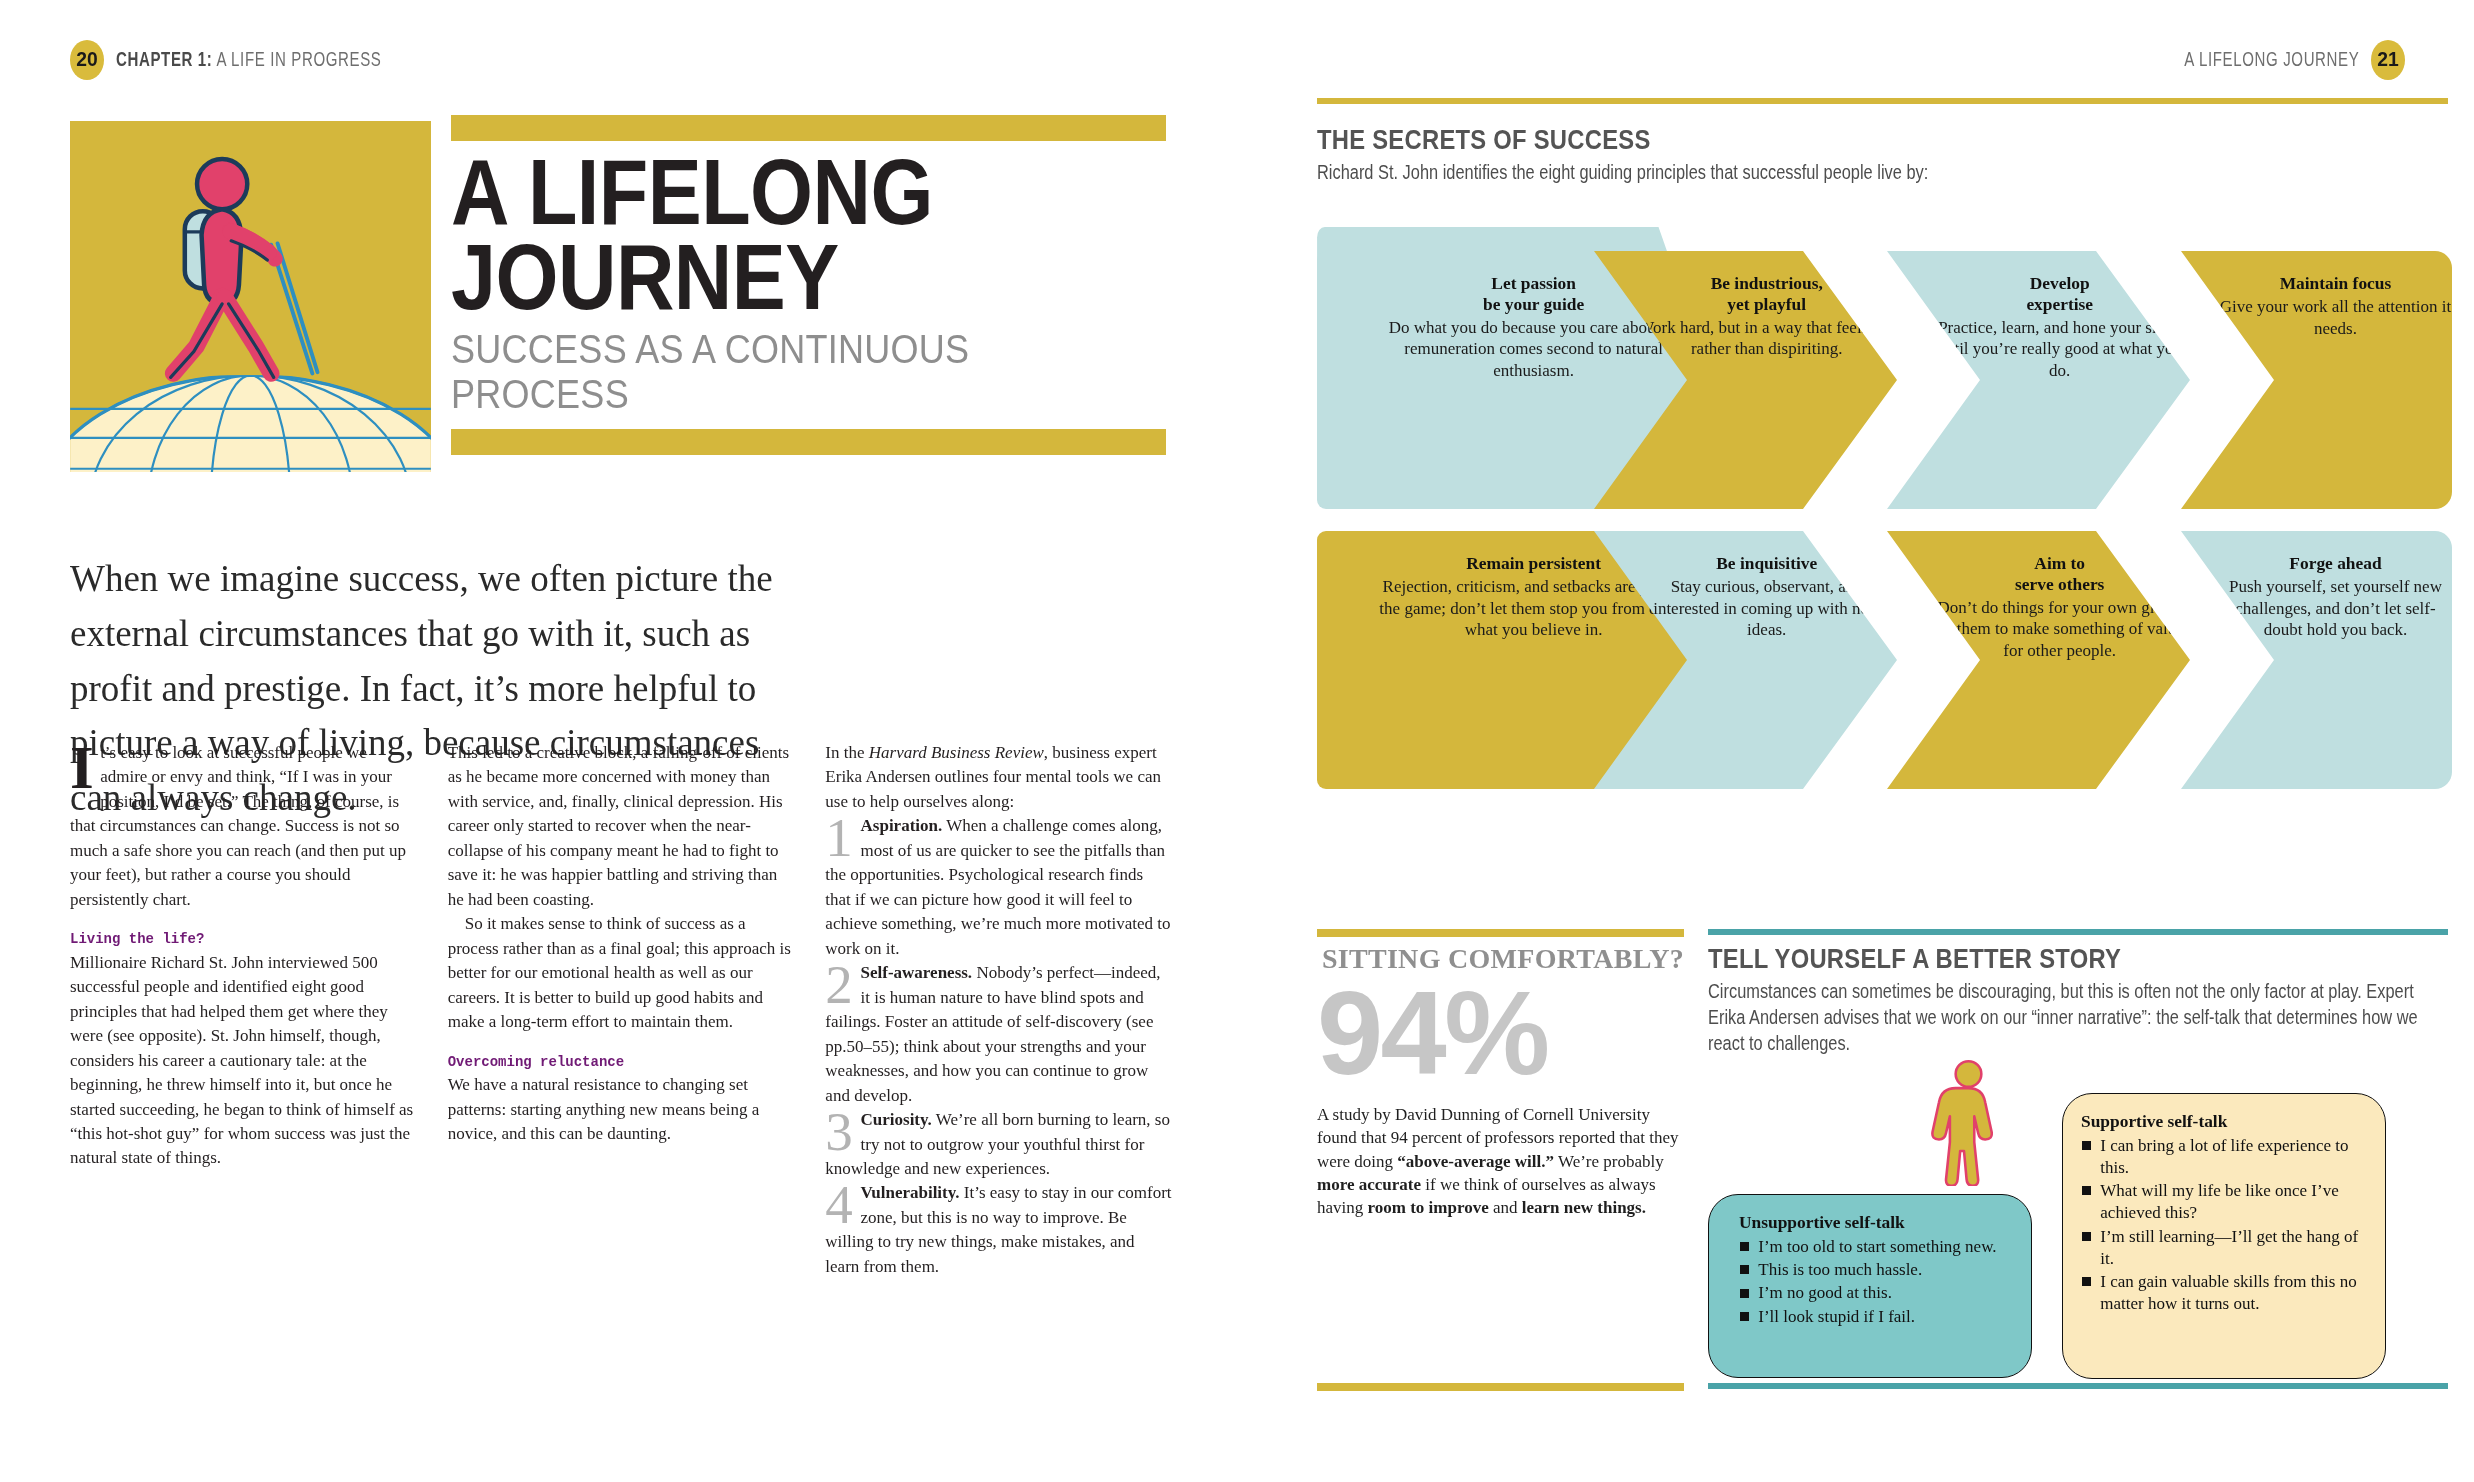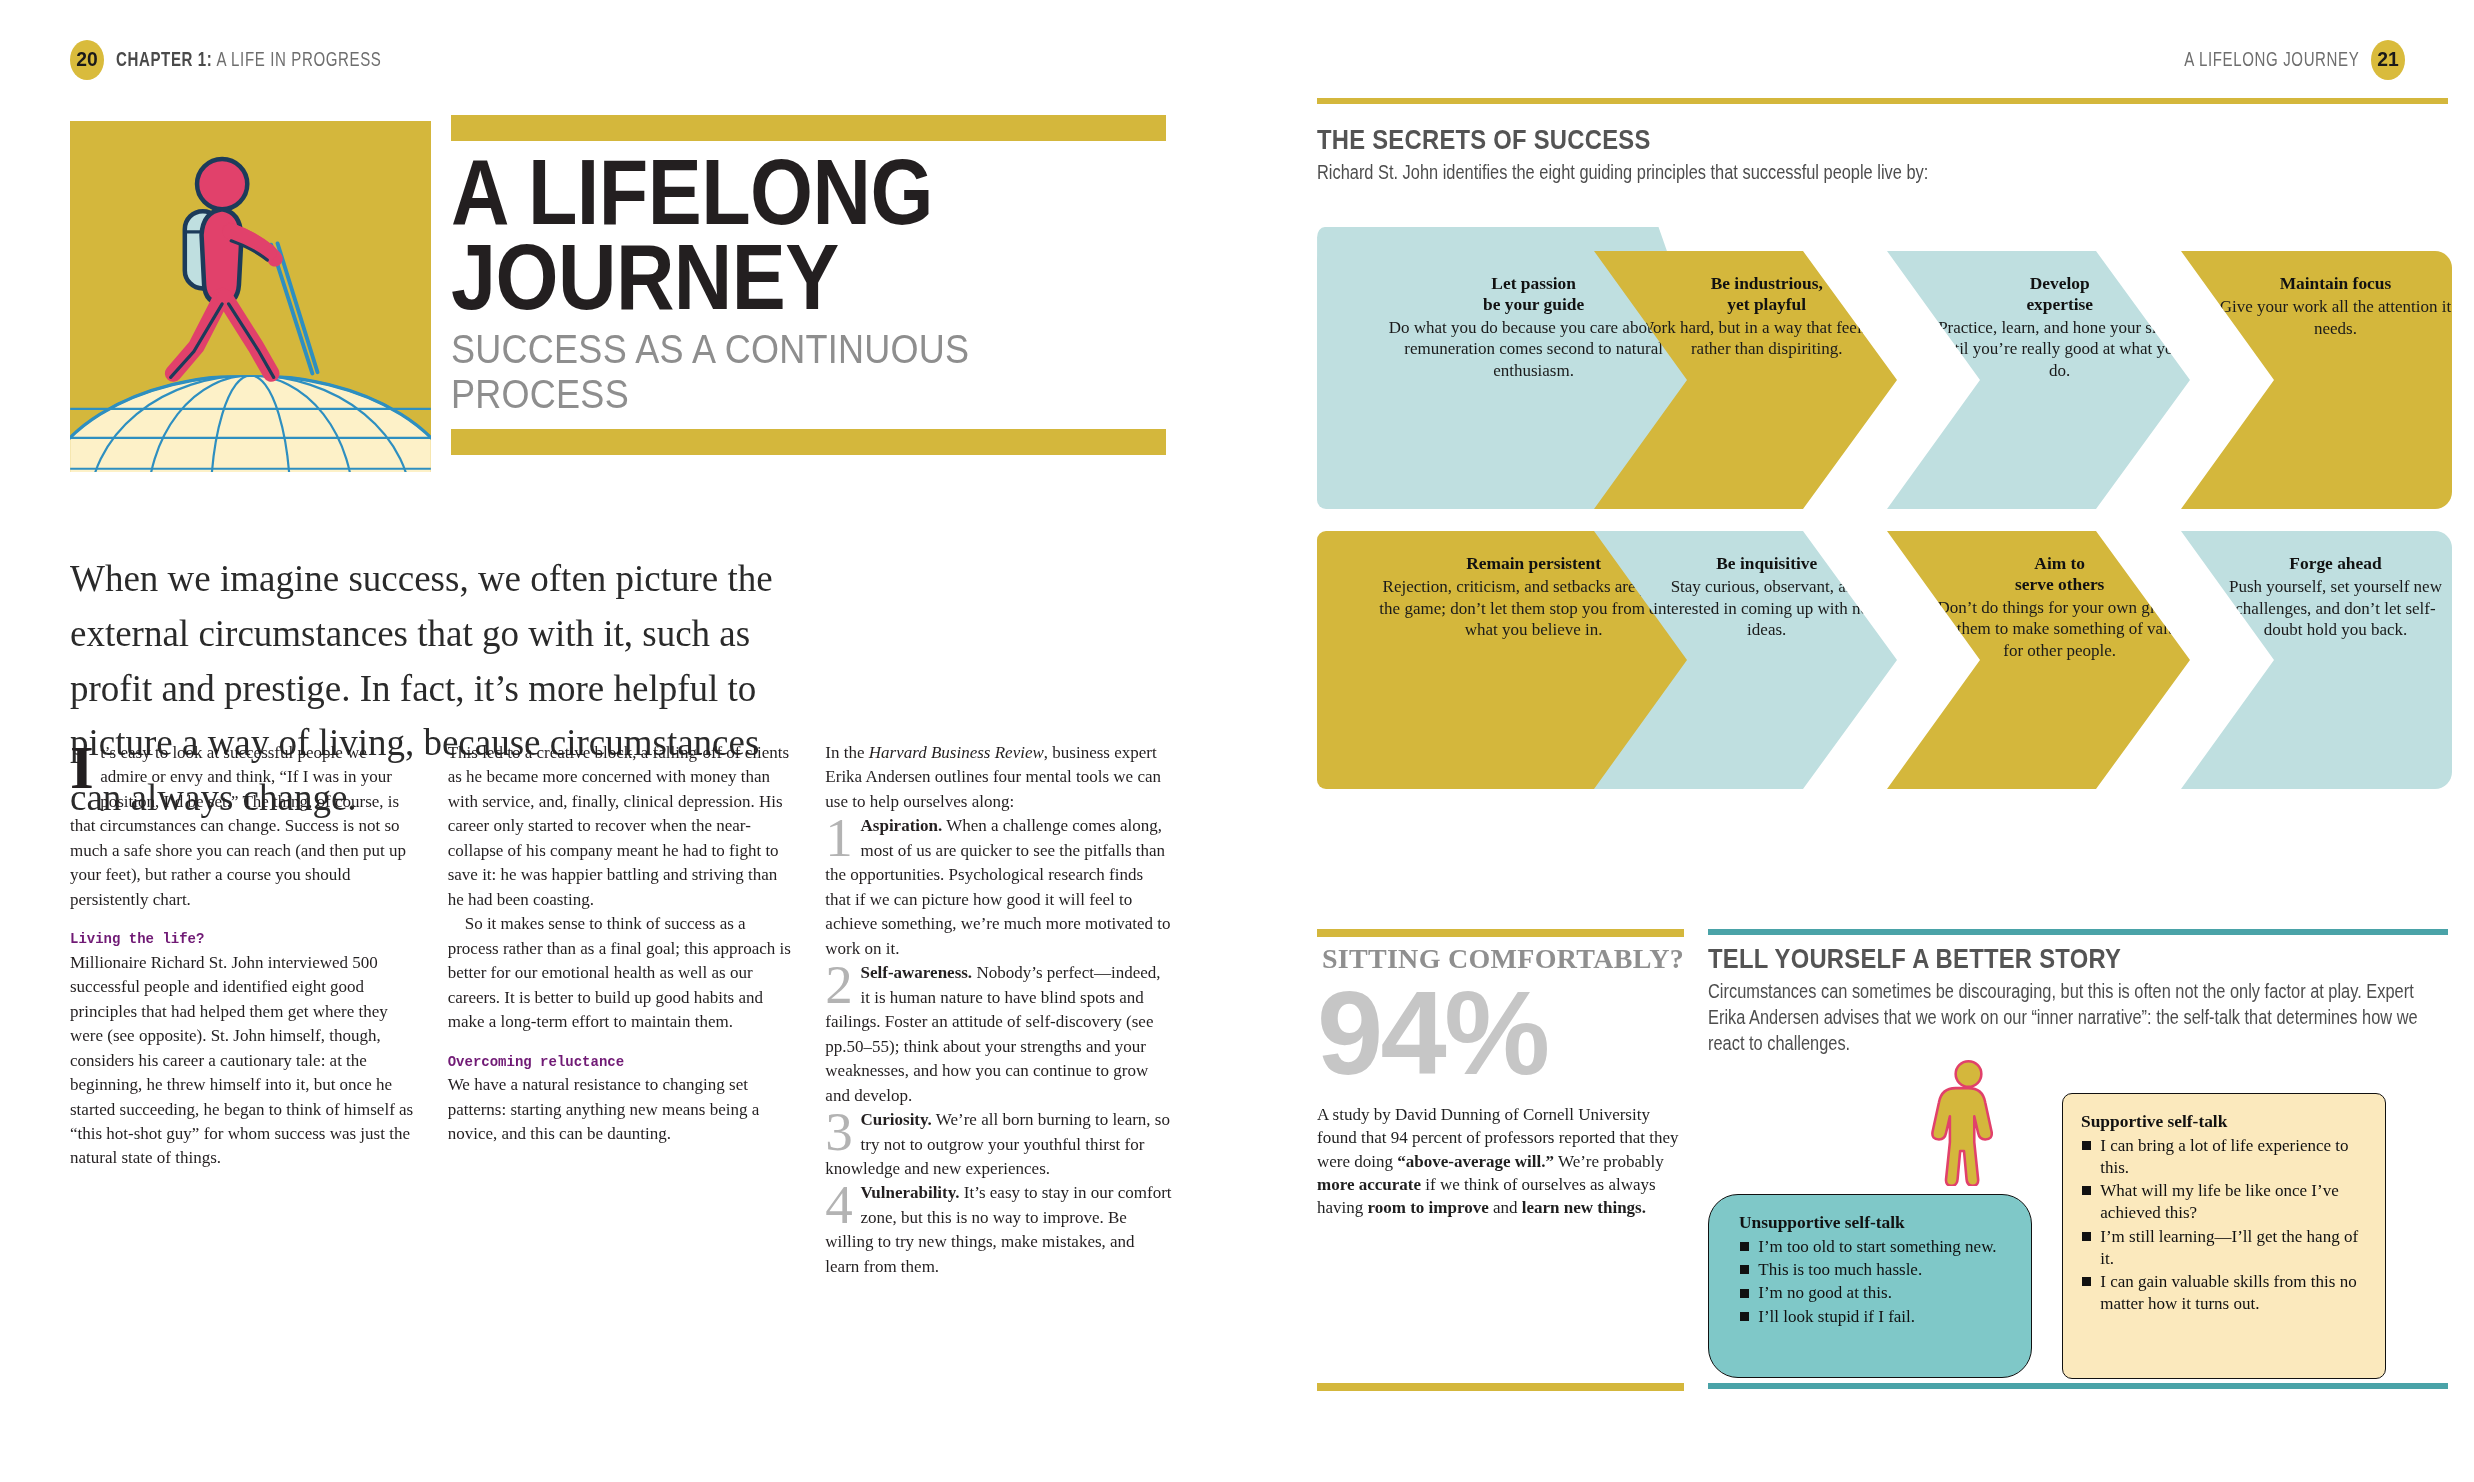--- a/index.html
+++ b/index.html
@@ -282,21 +282,21 @@
       <div id="unsup-list">
           <div class="bub-li">I’m too old to start something new.</div>
           <div class="bub-li">This is too much hassle.</div>
           <div class="bub-li">I’m no good at this.</div>
           <div class="bub-li">I’ll look stupid if I fail.</div>
         </div>
     </div>
   </div>
 
   <div class="bubble" style="left:2062px;top:1093px;width:322px;height:284px;background:#fbe9bd;
-       border-radius:10px;">
+       border-radius:30px;">
     <div style="padding:17px 15.5px 0 18px;">
       <div class="bub-title">Supportive self-talk</div>
       <div id="sup-list">
           <div class="bub-li">I can bring a lot of life experience to this.</div>
           <div class="bub-li">What will my life be like once I’ve achieved this?</div>
           <div class="bub-li">I’m still learning—I’ll get the hang of it.</div>
           <div class="bub-li">I can gain valuable skills from this no matter how it turns out.</div>
         </div>
     </div>
   </div>

